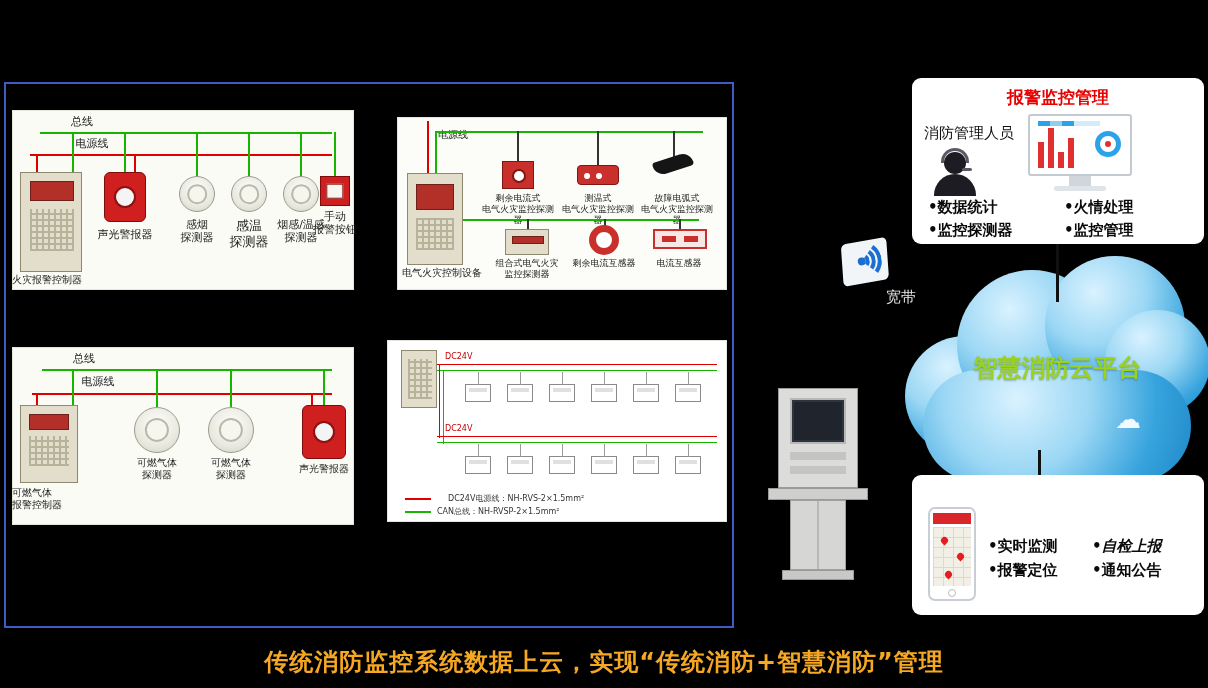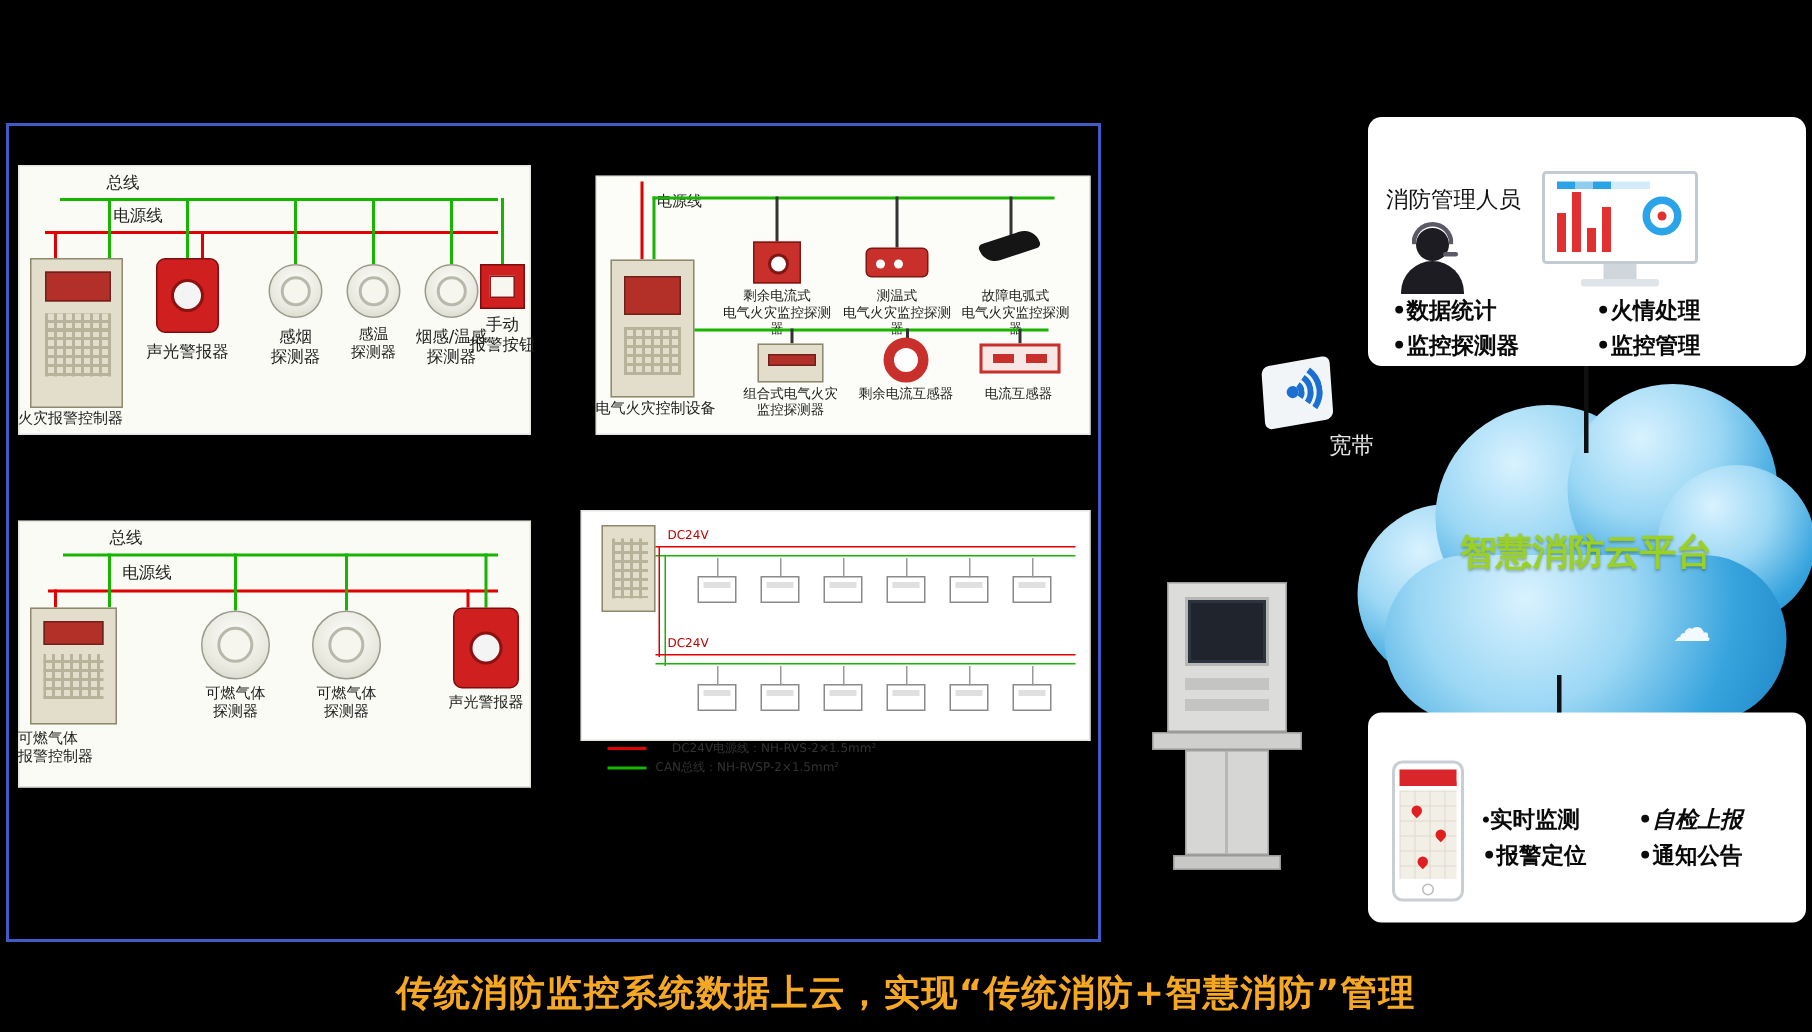--- a/index.html
+++ b/index.html
@@ -99,21 +99,21 @@
       <div class="lbl" style="left:0px; top:164px; width:88px; font-size:10px; text-align:left;">火灾报警控制器</div>
 
       <div class="strobe" style="left:92px; top:62px; width:42px; height:50px;"></div>
       <div class="lbl" style="left:80px; top:118px; width:66px; font-size:11px;">声光警报器</div>
 
       <div class="det" style="left:167px; top:66px; width:36px; height:36px;"></div>
       <div class="lbl" style="left:161px; top:108px; width:48px; font-size:11px;">感烟
 探测器</div>
 
       <div class="det" style="left:219px; top:66px; width:36px; height:36px;"></div>
-      <div class="lbl" style="left:213px; top:108px; width:48px; font-size:10px;">感温
+      <div class="lbl" style="left:213px; top:108px; width:48px; font-size:13px;">感温
 探测器</div>
 
       <div class="det" style="left:271px; top:66px; width:36px; height:36px;"></div>
       <div class="lbl" style="left:257px; top:108px; width:64px; font-size:11px;">烟感/温感
 探测器</div>
 
       <div class="mcp" style="left:308px; top:66px; width:30px; height:30px;"></div>
       <div class="lbl" style="left:296px; top:100px; width:54px; font-size:11px;">手动
 报警按钮</div>
     </div>
@@ -124,21 +124,21 @@
       <div class="hl g" style="left:38px; top:14px; width:268px;"></div>
       <div class="vl g" style="left:38px; top:14px; height:42px;"></div>
       <div class="vl k" style="left:120px; top:14px; height:30px;"></div>
       <div class="vl k" style="left:200px; top:14px; height:34px;"></div>
       <div class="vl k" style="left:276px; top:14px; height:28px;"></div>
 
       <div class="ctrl" style="left:10px; top:56px; width:56px; height:92px;">
         <div class="scr" style="left:8px; top:10px; width:38px; height:26px;"></div>
         <div class="btns" style="left:8px; top:44px; width:38px; height:32px;"></div>
       </div>
-      <div class="lbl" style="left:0px; top:150px; width:90px; font-size:10px; text-align:left;">电气火灾控制设备</div>
+      <div class="lbl" style="left:0px; top:150px; width:90px; font-size:10px; text-align:center;">电气火灾控制设备</div>
 
       <div class="abs" style="left:105px; top:44px; width:32px; height:28px; background:#c9302c; border:1px solid #801612;">
         <div class="abs" style="left:9px; top:7px; width:14px; height:14px; background:#fff; border-radius:50%; border:2px solid #801612;"></div>
       </div>
       <div class="lbl" style="left:85px; top:76px; width:72px; font-size:9px;">剩余电流式
 电气火灾监控探测器</div>
 
       <div class="abs" style="left:180px; top:48px; width:42px; height:20px; background:#c9302c; border:1px solid #801612; border-radius:4px;">
         <div class="abs" style="left:6px; top:7px; width:6px; height:6px; background:#fff; border-radius:50%;"></div>
         <div class="abs" style="left:18px; top:7px; width:6px; height:6px; background:#fff; border-radius:50%;"></div>
@@ -195,21 +195,21 @@
 探测器</div>
 
       <div class="det" style="left:196px; top:60px; width:46px; height:46px;"></div>
       <div class="lbl" style="left:189px; top:110px; width:60px; font-size:10px;">可燃气体
 探测器</div>
 
       <div class="strobe" style="left:290px; top:58px; width:44px; height:54px;"></div>
       <div class="lbl" style="left:278px; top:116px; width:68px; font-size:10px;">声光警报器</div>
     </div>
 
-    <div class="sub" style="left:381px; top:256px; width:340px; height:154px; background:#ffffff;">
+    <div class="sub" style="left:381px; top:256px; width:340px; height:182px; background:#ffffff;">
       <div class="ctrl" style="left:14px; top:10px; width:36px; height:58px;">
         <div class="btns" style="left:6px; top:8px; width:24px; height:40px;"></div>
       </div>
       <div class="legend-text" style="left:58px; top:12px; color:#c00000;">DC24V</div>
       <div class="hl r" style="left:50px; top:24px; width:280px; height:1px;"></div>
       <div class="hl g" style="left:50px; top:30px; width:280px; height:1px;"></div>
       <div class="vl r" style="left:52px; top:24px; height:74px; width:1px;"></div>
       <div class="vl g" style="left:56px; top:30px; height:74px; width:1px;"></div>
 
       <div class="wbox" style="left:78px; top:44px;"></div>
@@ -265,20 +265,21 @@
     <div class="cpuff" style="left:0; top:96px; width:120px; height:120px;"></div>
     <div class="cpuff" style="left:52px; top:30px; width:150px; height:150px;"></div>
     <div class="cpuff" style="left:140px; top:16px; width:140px; height:140px;"></div>
     <div class="cpuff" style="left:200px; top:70px; width:105px; height:105px;"></div>
     <div class="cpuff" style="left:18px; top:130px; width:268px; height:112px; border-radius:56px;"></div>
     <div class="cloud-label">智慧消防云平台</div>
     <div class="smallcloud">☁</div>
   </div>
 
   <div class="panelbox" style="left:912px; top:78px; width:292px; height:166px;">
+    <div class="boxtitle" style="top:8px;">报警监控管理</div>
     <div class="abs" style="left:12px; top:46px; font-size:15px; color:#111;">消防管理人员</div>
     <div class="person" style="left:16px; top:68px;">
       <div class="headset"></div>
       <div class="head"></div>
       <div class="body"></div>
       <div class="mic"></div>
     </div>
     <div class="abs" style="left:116px; top:36px;">
       <div class="mon-screen">
         <div class="mon-strip"></div>
@@ -302,21 +303,21 @@
   <div class="panelbox" style="left:912px; top:475px; width:292px; height:140px;">
     <div class="phone" style="left:16px; top:32px;">
       <div class="pbar"></div>
       <div class="pmap">
         <div class="pin" style="left:8px; top:10px;"></div>
         <div class="pin" style="left:24px; top:26px;"></div>
         <div class="pin" style="left:12px; top:44px;"></div>
       </div>
       <div class="home"></div>
     </div>
-    <div class="bullet" style="left:76px; top:62px;font-family:Liberation Serif, serif;">•实时监测</div>
+    <div class="bullet" style="left:76px; top:62px;">•实时监测</div>
     <div class="bullet" style="left:76px; top:86px;">•报警定位</div>
     <div class="bullet" style="left:180px; top:62px;font-style:italic;">•自检上报</div>
     <div class="bullet" style="left:180px; top:86px;">•通知公告</div>
   </div>
 
   <div class="banner">传统消防监控系统数据上云，实现“传统消防+智慧消防”管理</div>
 
 </div>
 
 </body></html>

